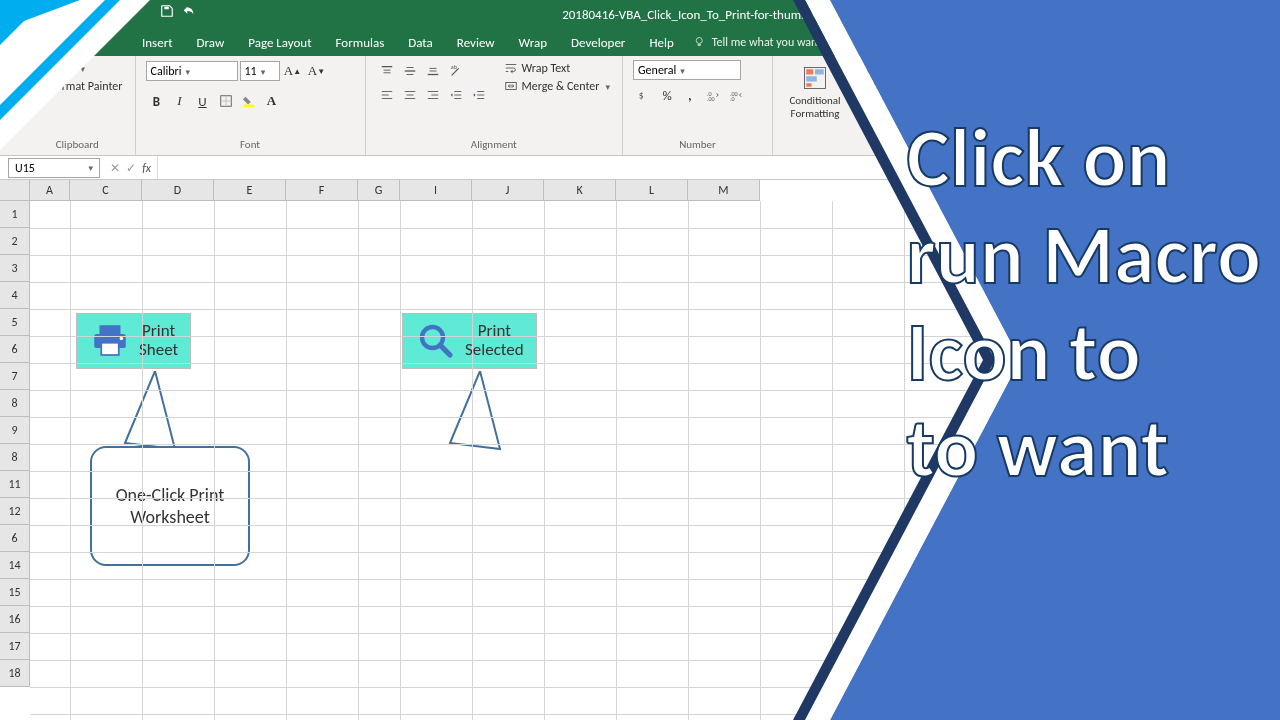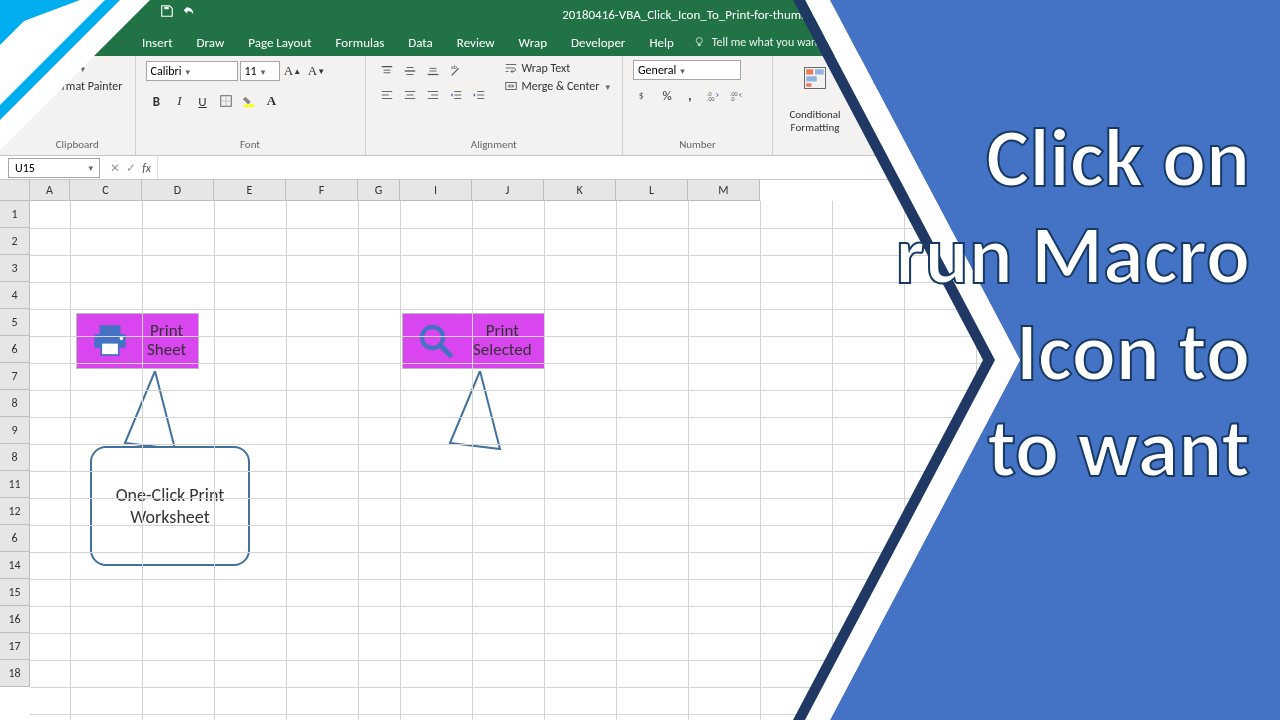--- a/index.html
+++ b/index.html
@@ -62,46 +62,46 @@
   .group-body { display:flex; gap:6px; align-items:flex-start; flex:1;}
   .btn-small { display:flex; align-items:center; gap:4px; font-size:12px; color:#333; padding:1px 2px;}
   .btn-small svg{width:14px;height:14px;}
   .stack { display:flex; flex-direction:column; gap:2px;}
   .font-row { display:flex; gap:2px; align-items:center; margin-bottom:4px;}
   .combo { background:#fff; border:1px solid #a6a6a6; font-size:12px; height:20px; display:flex; align-items:center; padding:0 4px; gap:4px;}
   .combo .chev{font-size:9px;color:#666;}
   .icon-btn { width:22px; height:22px; display:flex; align-items:center; justify-content:center; font-size:13px; color:#333;}
   .icon-btn svg{width:14px;height:14px;fill:#444;}
   .icon-row{display:flex;gap:1px;}
-  .bigbtn { display:flex; flex-direction:column; align-items:center; width:64px; font-size:11px; color:#333; text-align:center; gap:16px; padding-top:4px;}
+  .bigbtn { display:flex; flex-direction:column; align-items:center; width:64px; font-size:11px; color:#333; text-align:center; gap:2px; padding-top:4px;}
   .bigbtn svg{width:28px;height:28px;}
   
   .formula-bar { height:24px; border-bottom:1px solid #c8c6c4; display:flex; align-items:center; background:#fff;}
   .namebox { width:92px; border:1px solid #a6a6a6; height:20px; margin:0 4px 0 8px; font-size:12px; padding:0 6px; display:flex; align-items:center; justify-content:space-between; background:#fff;}
   .fx-icons{display:flex;gap:6px;color:#999;font-size:12px;align-items:center;padding:0 6px;}
   .fx-icons .fx{font-style:italic;color:#555;}
   
   .grid { display:flex; height: calc(720px - 28px - 28px - 100px - 24px); position:relative;}
   .corner { width:30px; height:21px; background:#e6e6e6; border-right:1px solid #bdbdbd; border-bottom:1px solid #bdbdbd;}
   .col-headers { display:flex; position:absolute; left:30px; top:0;}
   .col-h { height:21px; border-right:1px solid #bdbdbd; border-bottom:1px solid #bdbdbd; background:#e6e6e6; font-size:12px; display:flex; align-items:center; justify-content:center; color:#333;}
   .row-headers { position:absolute; top:21px; left:0;}
   .row-h { width:30px; height:27px; border-right:1px solid #bdbdbd; border-bottom:1px solid #bdbdbd; background:#e6e6e6; font-size:12px; display:flex; align-items:center; justify-content:center; color:#333;}
   .cells { position:absolute; left:30px; top:21px; right:0; bottom:0;}
   .cells-inner{position:relative;width:100%;height:100%;}
   .gridline-v{position:absolute;top:0;bottom:0;width:1px;background:#d4d4d4;}
   .gridline-h{position:absolute;left:0;right:0;height:1px;background:#d4d4d4;}
   
   .macro-btn {
     position:absolute;
-    background:#d946ef;
+    background:#5eead4;
     border:1px solid #bdbdbd;
     display:flex;
     align-items:center;
-    gap:16px;
+    gap:8px;
     padding:6px 12px;
     font-size:17px;
     color:#333;
   }
   .macro-btn .mi{width:42px;height:42px;}
   .macro-btn .mt{text-align:center;line-height:1.1;}
   
   .callout {
     position:absolute;
     width:160px;
@@ -124,26 +124,25 @@
   .blue-panel{
     position:absolute;
     right:0; top:0;
     width:595px;
     height:720px;
     z-index:20;
   }
   .blue-shape{position:absolute;inset:0;}
   .blue-text{
     position:absolute;
-    right:30px;
+    right:19px;
     top:110px;
     color:#fff;
     font-size:82px;
     font-weight:700;
-    text-align:right;
     line-height:1.18;
     -webkit-text-stroke:2px #163a63;
   }
 </style>
 </head>
 <body>
 
 <div class="titlebar">
   <div class="qat">
     <span><svg viewBox="0 0 16 16">

